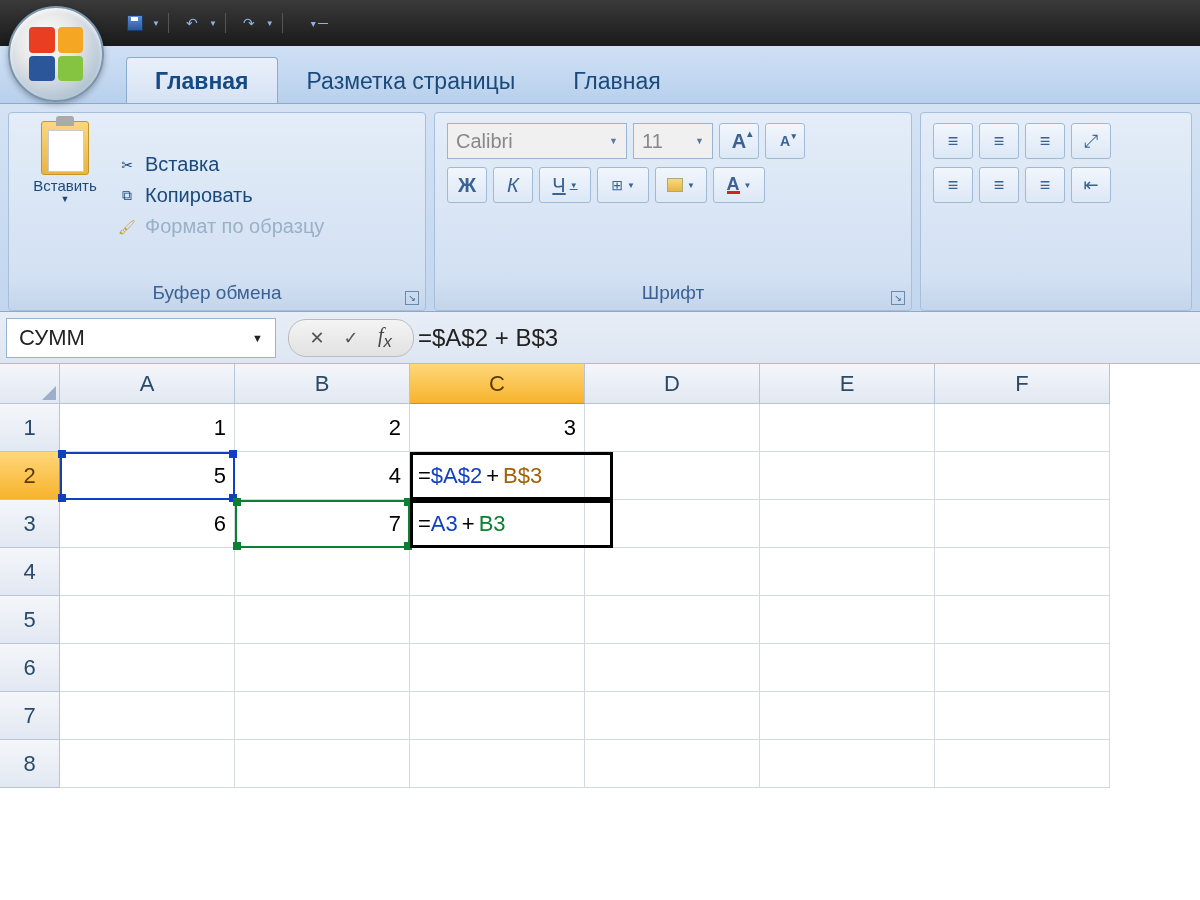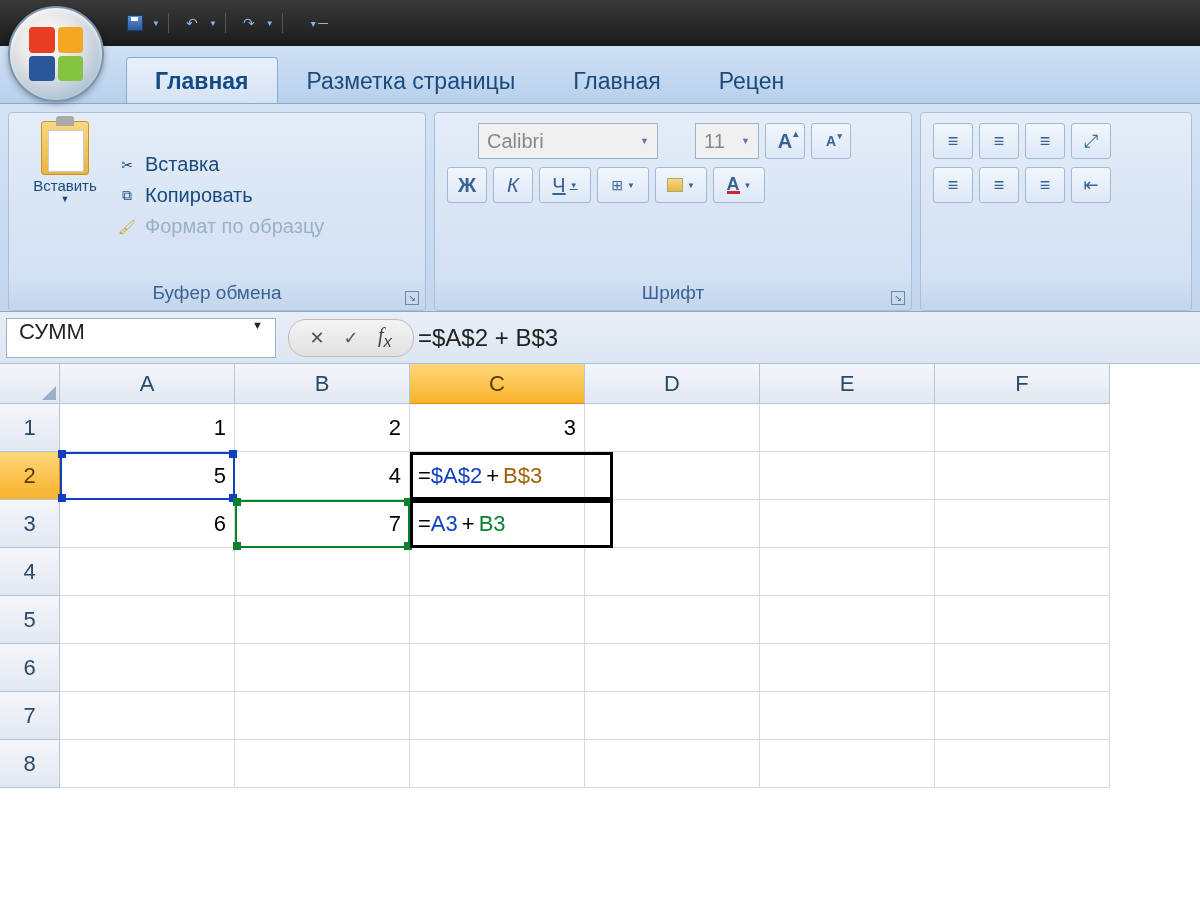--- a/index.html
+++ b/index.html
@@ -44,44 +44,44 @@
 .paste-drop { font-size: 9px; color: #1a4a7c; margin-top: -2px; }
 
 .clip-list { display: flex; flex-direction: column; gap: 8px; justify-content: center; }
 .clip-item { display: flex; align-items: center; gap: 8px; font-size: 20px; color: #1a4a7c; cursor: pointer; white-space: nowrap; }
 .clip-item.disabled { color: #9ab0c8; }
 .clip-ico { width: 20px; height: 18px; display: inline-flex; align-items: center; justify-content: center; font-size: 14px; }
 
 .font-group .group-body { flex-direction: column; gap: 8px; padding: 10px 12px; }
 .font-row { display: flex; gap: 6px; align-items: center; }
 .combo { height: 36px; background: #fff; border: 1px solid #9ab4d0; display: flex; align-items: center; padding: 0 8px; font-size: 20px; color: #888; position: relative; }
-.combo.disabled { background: #f0f0f0; margin-left: 31px; }
+.combo.disabled { background: #f0f0f0; }
 .combo-drop { margin-left: auto; font-size: 9px; color: #5a7a9c; padding-left: 8px; }
 .font-name { width: 180px; }
-.font-size { width: 64px; }
+.font-size { width: 80px; }
 .ribbon-btn { width: 40px; height: 36px; border: 1px solid #a0bad6; background: linear-gradient(#f2f6fc, #dce8f6); display: flex; align-items: center; justify-content: center; color: #3a6294; font-size: 18px; cursor: pointer; border-radius: 3px; }
 .ribbon-btn.wide { width: 52px; }
 .grow-A { font-size: 20px; font-weight: bold; position: relative; }
 .grow-A sup { font-size: 10px; position: absolute; top: -2px; right: -6px; }
 .shrink-A { font-size: 14px; font-weight: bold; position: relative; }
 .shrink-A sup { font-size: 9px; position: absolute; top: -2px; right: -6px; }
 
 .btn-bold { font-weight: bold; font-size: 20px; }
 .btn-italic { font-style: italic; font-size: 20px; font-family: Georgia, serif; }
 .btn-underline { text-decoration: underline; font-size: 20px; }
 .btn-border { font-size: 14px; }
 .fill-swatch { width: 16px; height: 14px; background: linear-gradient(#f8d884, #e8b444); border: 1px solid #aa7; position: relative; }
 .font-color-A { font-size: 18px; font-weight: bold; color: #3a6294; border-bottom: 3px solid #d2232a; line-height: 14px; }
 .split-drop { font-size: 8px; color: #3a6294; margin-left: 4px; }
 
 .align-group .group-body { flex-direction: column; gap: 8px; padding: 10px 12px; }
 
 
 .formula-bar { height: 52px; background: linear-gradient(#e8eef6, #dde6f2); border-bottom: 1px solid #a6c0dc; display: flex; align-items: center; }
-.name-box { width: 270px; height: 40px; margin: 0 6px; background: #fff; border: 1px solid #9ab4d0; display: flex; align-items: flex-start; padding: 0 12px; font-size: 22px; color: #222; gap: 44px; }
+.name-box { width: 270px; height: 40px; margin: 0 6px; background: #fff; border: 1px solid #9ab4d0; display: flex; align-items: center; padding: 0 12px; font-size: 22px; color: #222; gap: 44px; }
 .name-drop { margin-left: auto; color: #222; font-size: 11px; }
 .fx-box { display: flex; align-items: center; gap: 6px; background: linear-gradient(#f4f4f4, #e2e2e2); border: 1px solid #bbb; border-radius: 18px; padding: 4px 14px; height: 38px; margin-left: 6px; }
 .fx-btn { width: 28px; height: 28px; display: flex; align-items: center; justify-content: center; color: #555; font-size: 18px; cursor: pointer; }
 .fx-sym { font-style: italic; font-family: Georgia, serif; font-size: 20px; color: #444; }
 .formula-input { flex: 1; font-size: 24px; color: #222; background: transparent; border: none; padding: 4px; }
 
 
 .grid-area { display: flex; height: 540px; background: #fff; }
 .corner { width: 60px; height: 40px; background: linear-gradient(#f4f6fa, #e2e8f2); border-right: 1px solid #b5c6da; border-bottom: 1px solid #b5c6da; position: relative; }
 .corner::after { content: ""; position: absolute; right: 3px; bottom: 3px; border-left: 14px solid transparent; border-bottom: 14px solid #9bb0c8; }
@@ -145,21 +145,20 @@
       <span></span>
       <span></span>
       <span></span>
     </div>
 </div>
 
 <div class="tabs-row">
   <div class="tab active">Главная</div>
   <div class="tab">Разметка страницы</div>
   <div class="tab">Главная</div>
-  <div class="tab">Рецен</div>
 </div>
 
 <div class="ribbon">
 
   <div class="ribbon-group" style="width:418px">
     <div class="group-body">
       <div class="paste-col">
         <div class="paste-icon"></div>
         <div class="paste-text">Вставить</div>
         <div class="paste-drop">▼</div>

